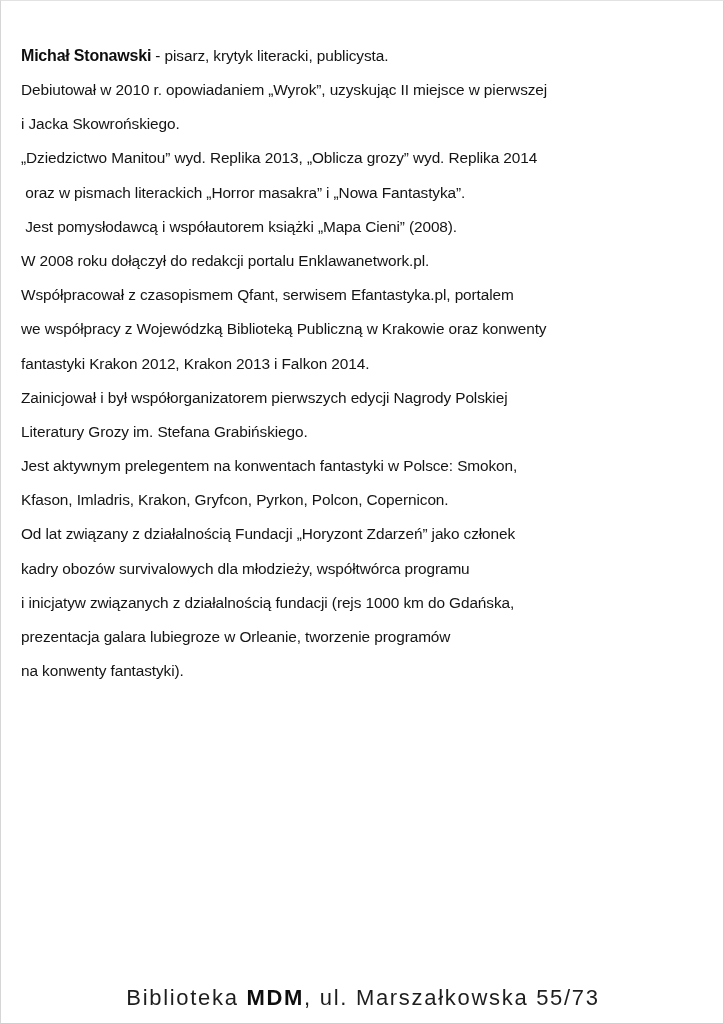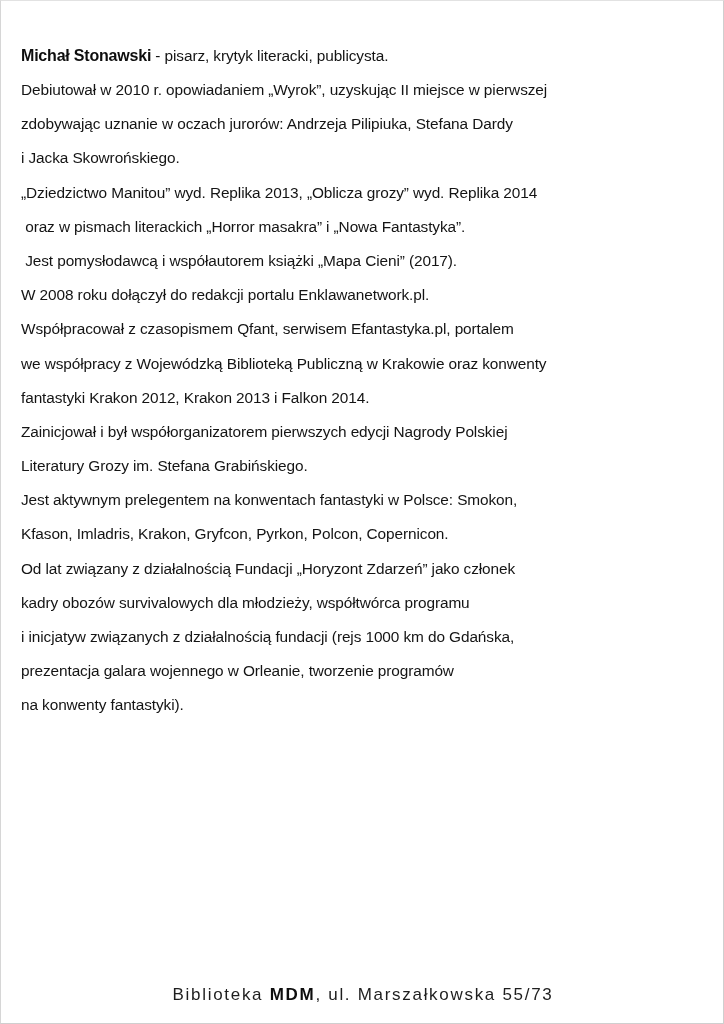--- a/index.html
+++ b/index.html
@@ -12,46 +12,45 @@
     .bio {
       position: absolute; left: 20px; top: 40px; width: 700px;
       font-family: "Liberation Sans", sans-serif;
       font-size: 15.4px; color: #141414; letter-spacing: -0.1px;
     }
     .line { height: 34.2px; line-height: 34.2px; white-space: pre; }
     .line.first { height: 30px; line-height: 30px; margin-bottom: 2px; }
     .name { font-weight: bold; font-size: 16px; color: #0e0e0e; letter-spacing: -0.2px; }
     .footer {
       position: absolute; left: 0; top: 984px; width: 724px; text-align: center;
-      font-family: "Liberation Sans", sans-serif; font-size: 17px; color: #1e1e1e;
+      font-family: "Liberation Sans", sans-serif; font-size: 22px; color: #1e1e1e;
       letter-spacing: 1.7px; white-space: pre;
     }
     .footer b { font-weight: bold; color: #0e0e0e; }
   </style>
 </head>
 <body>
 
 <div class="page">
   <div class="bio">
     <div class="line first"><span class="name">Michał Stonawski</span><span> - pisarz, krytyk literacki, publicysta.</span></div>
     <div class="line">Debiutował w 2010 r. opowiadaniem „Wyrok”, uzyskując II miejsce w pierwszej</div>
-    <div class="line">zdobywając uznanie w oczach jurorów: Andrzeja Pilipiuka, Stefana Dardy</div>
     <div class="line">i Jacka Skowrońskiego.</div>
     <div class="line">„Dziedzictwo Manitou” wyd. Replika 2013, „Oblicza grozy” wyd. Replika 2014</div>
     <div class="line"> oraz w pismach literackich „Horror masakra” i „Nowa Fantastyka”.</div>
-    <div class="line"> Jest pomysłodawcą i współautorem książki „Mapa Cieni” (2017).</div>
+    <div class="line"> Jest pomysłodawcą i współautorem książki „Mapa Cieni” (2008).</div>
     <div class="line">W 2008 roku dołączył do redakcji portalu Enklawanetwork.pl.</div>
     <div class="line">Współpracował z czasopismem Qfant, serwisem Efantastyka.pl, portalem</div>
     <div class="line">we współpracy z Wojewódzką Biblioteką Publiczną w Krakowie oraz konwenty</div>
     <div class="line">fantastyki Krakon 2012, Krakon 2013 i Falkon 2014.</div>
     <div class="line">Zainicjował i był współorganizatorem pierwszych edycji Nagrody Polskiej</div>
     <div class="line">Literatury Grozy im. Stefana Grabińskiego.</div>
     <div class="line">Jest aktywnym prelegentem na konwentach fantastyki w Polsce: Smokon,</div>
     <div class="line">Kfason, Imladris, Krakon, Gryfcon, Pyrkon, Polcon, Copernicon.</div>
     <div class="line">Od lat związany z działalnością Fundacji „Horyzont Zdarzeń” jako członek</div>
     <div class="line">kadry obozów survivalowych dla młodzieży, współtwórca programu</div>
     <div class="line">i inicjatyw związanych z działalnością fundacji (rejs 1000 km do Gdańska,</div>
-    <div class="line">prezentacja galara wojennego w Orleanie, tworzenie programów</div>
+    <div class="line">prezentacja galara lubiegroze w Orleanie, tworzenie programów</div>
     <div class="line">na konwenty fantastyki).</div>
   </div>
 
   <div class="footer"><span>Biblioteka </span><b>MDM</b><span>, ul. Marszałkowska 55/73</span></div>
 </div>
 
 </body></html>

